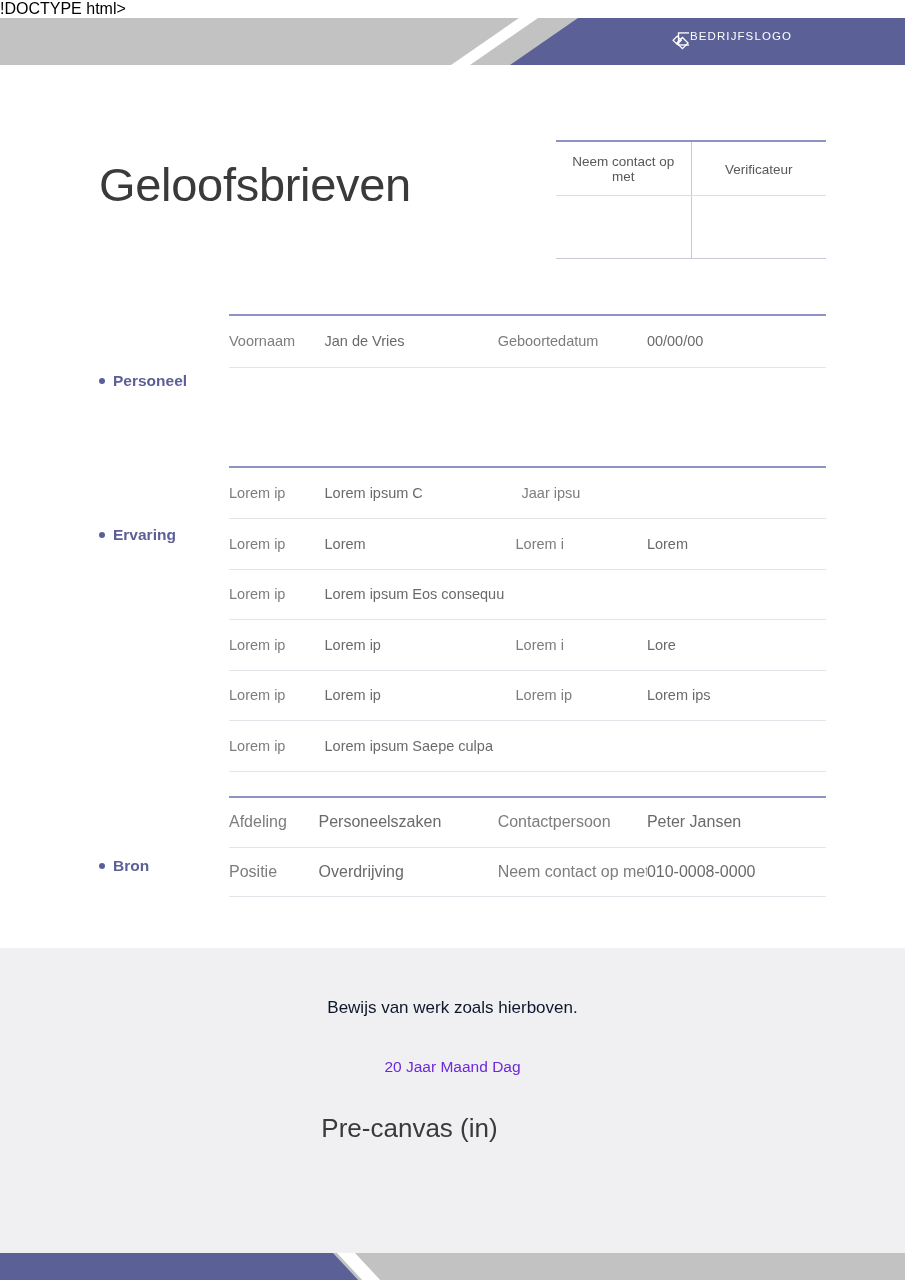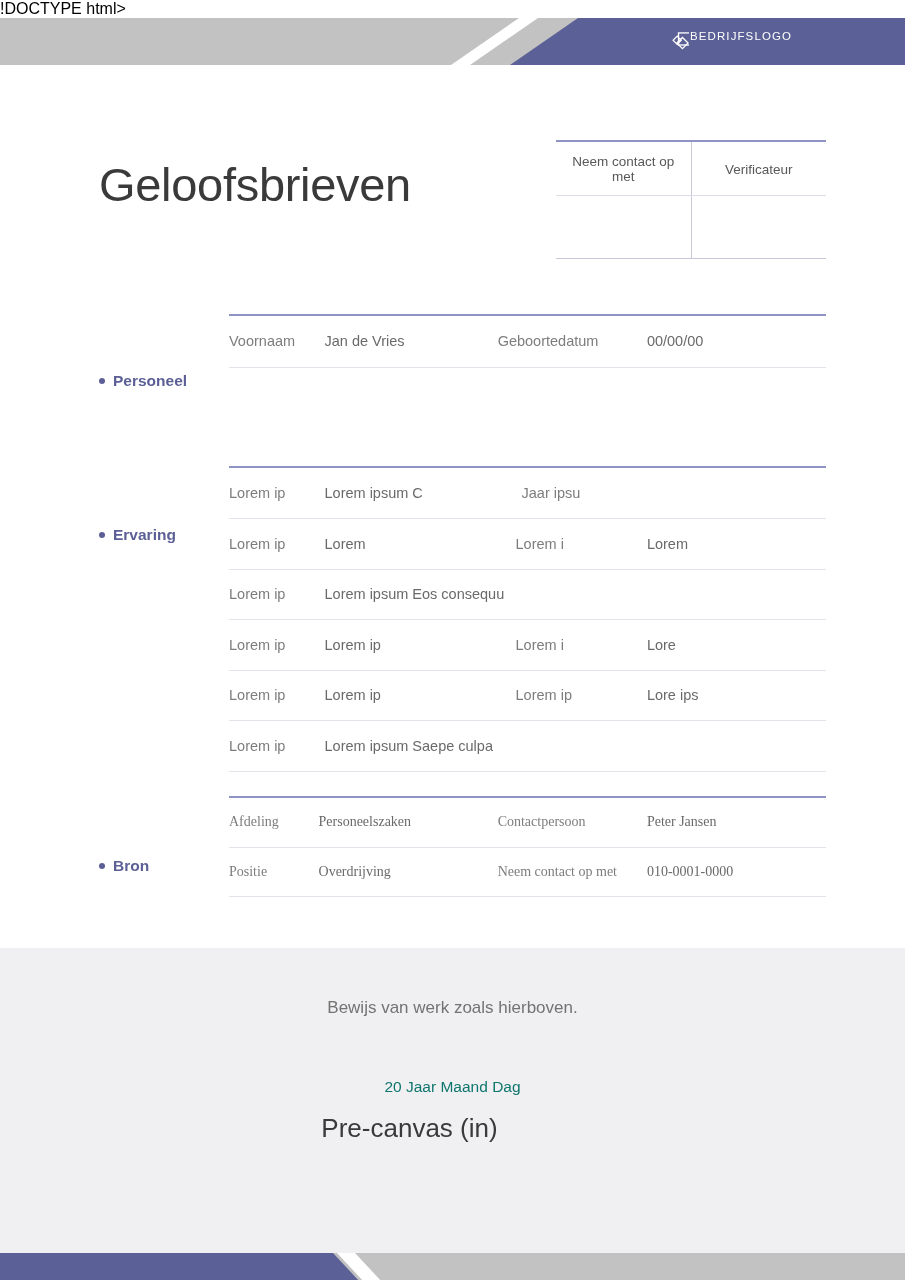--- a/index.html
+++ b/index.html
@@ -185,52 +185,51 @@
     
     #sec-personeel .section-head { top: 10px; }
     #sec-personeel .section-body td { height: 51px; font-size: 14.5px; }
 
     
     #sec-ervaring .section-head { top: 12px; }
     #sec-ervaring .section-body td { height: 50.5px; font-size: 14.5px; }
 
     
     #sec-bron .section-head { top: 13px; }
-    #sec-bron .section-body td { height: 49px; font-size: 14px; font-family: Liberation Serif, serif; }
+    #sec-bron .section-body td { height: 49px; font-size: 16px; }
     #sec-bron .lbl { padding-right: 10px; }
 
     
     .footer-panel {
       position: absolute;
       top: 930px;
       left: 0;
       width: 905px;
       height: 305px;
       background: #f0f0f2;
     }
     .footer-line1 {
       position: absolute;
       top: 50px;
       left: 0;
       width: 905px;
       text-align: center;
       font-size: 17px;
-      color: #737373;
+      color: #0f172a;
       font-family: "Liberation Sans", sans-serif;
     }
     .footer-line2 {
       position: absolute;
       top: 110px;
       left: 0;
       width: 905px;
       text-align: center;
       font-size: 15.5px;
-      color: #0f766e;
-      font-family: "Liberation Sans", sans-serif;
-      margin-top: 20px;
+      color: #6d28d9;
+      font-family: "Liberation Sans", sans-serif;
     }
     .footer-line3 {
       position: absolute;
       top: 165px;
       left: 0;
       width: 819px;
       text-align: center;
       font-size: 26px;
       color: #3a3a3a;
       font-family: "Liberation Sans", sans-serif;
@@ -373,21 +372,21 @@
           <tr>
             <td class="lbl">Lorem ip</td>
             <td class="val">Lorem ip</td>
             <td class="lbl">Lorem i</td>
             <td class="val">Lore</td>
           </tr>
           <tr>
             <td class="lbl">Lorem ip</td>
             <td class="val">Lorem ip</td>
             <td class="lbl">Lorem ip</td>
-            <td class="val">Lore ips</td>
+            <td class="val">Lorem ips</td>
           </tr>
           <tr>
             <td class="lbl">Lorem ip</td>
             <td class="val" colspan="3">Lorem ipsum Saepe culpa</td>
           </tr>
         </tbody>
       </table>
     </div>
   </div>
 
@@ -408,21 +407,21 @@
           <tr>
             <td class="lbl">Afdeling</td>
             <td class="val">Personeelszaken</td>
             <td class="lbl">Contactpersoon</td>
             <td class="val">Peter Jansen</td>
           </tr>
           <tr>
             <td class="lbl">Positie</td>
             <td class="val">Overdrijving</td>
             <td class="lbl">Neem contact op met</td>
-            <td class="val">010-0001-0000</td>
+            <td class="val">010-0008-0000</td>
           </tr>
         </tbody>
       </table>
     </div>
   </div>
 
   <div class="footer-panel">
     <div class="footer-line1">Bewijs van werk zoals hierboven.</div>
     <div class="footer-line2">20 Jaar Maand Dag</div>
     <div class="footer-line3">Pre-canvas (in)</div>

